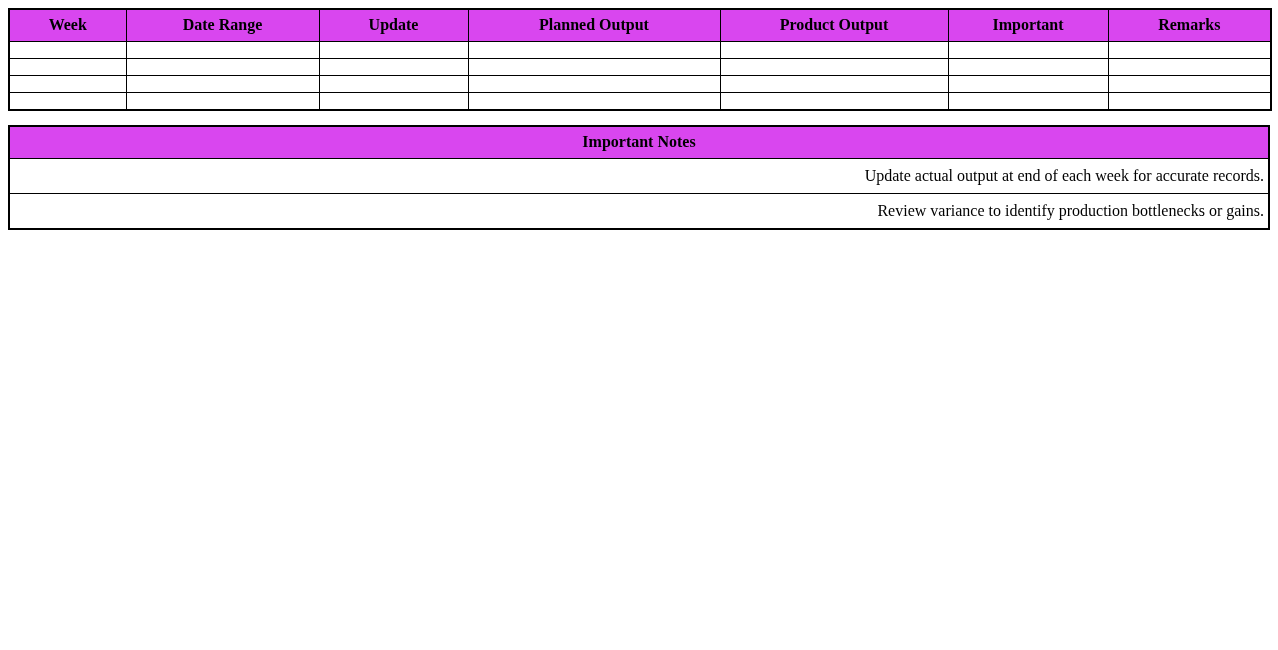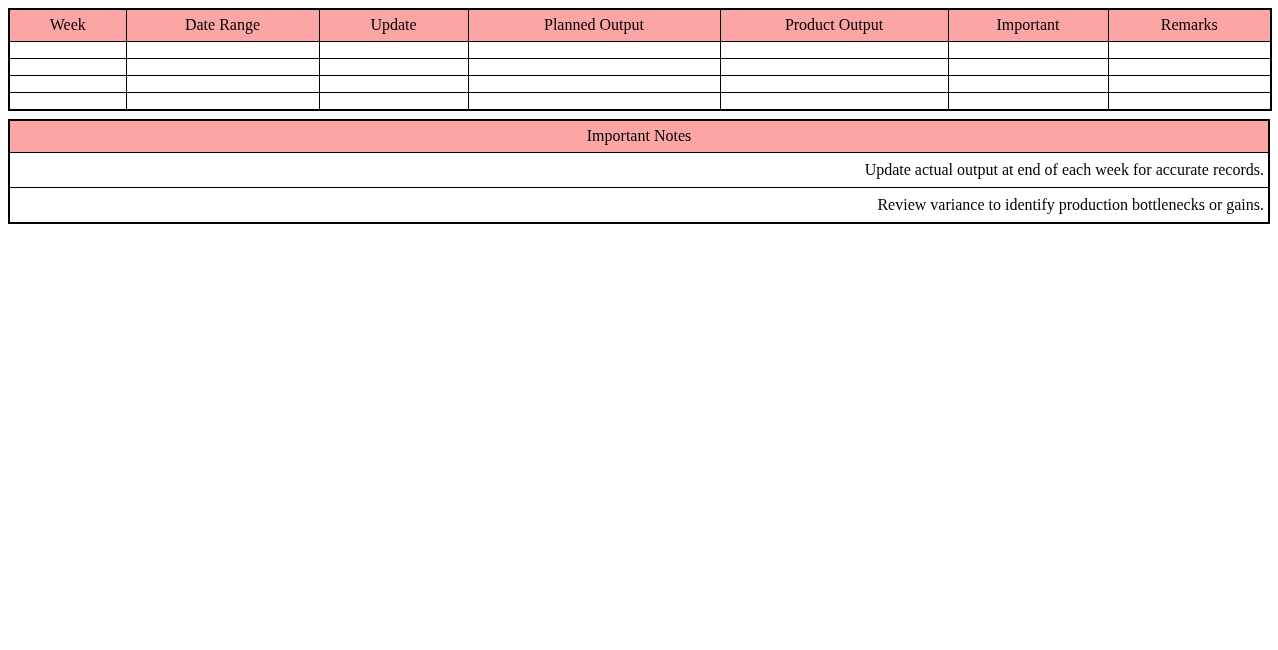--- a/index.html
+++ b/index.html
@@ -22,33 +22,33 @@
 
   th, td {
     border: 1px solid #000000;
     text-align: center;
     vertical-align: middle;
     overflow: hidden;
     white-space: nowrap;
   }
 
   th {
-    background: #fca5a5;
-    font-weight: normal;
+    background: #d946ef;
+    font-weight: bold;
     padding: 6px 2px 7px 2px;
   }
 
   
   .schedule-table tbody td {
     height: 17px;
     padding: 0;
   }
 
   
-  .notes-table { margin-top: 8px; padding-left: 36px; }
+  .notes-table { margin-top: 14px; padding-left: 36px; }
   .notes-table tbody td {
     padding: 8px 4px;
     text-align: right;
   }
 </style>
 </head>
 <body>
 
 <table class="schedule-table">
   <colgroup>

